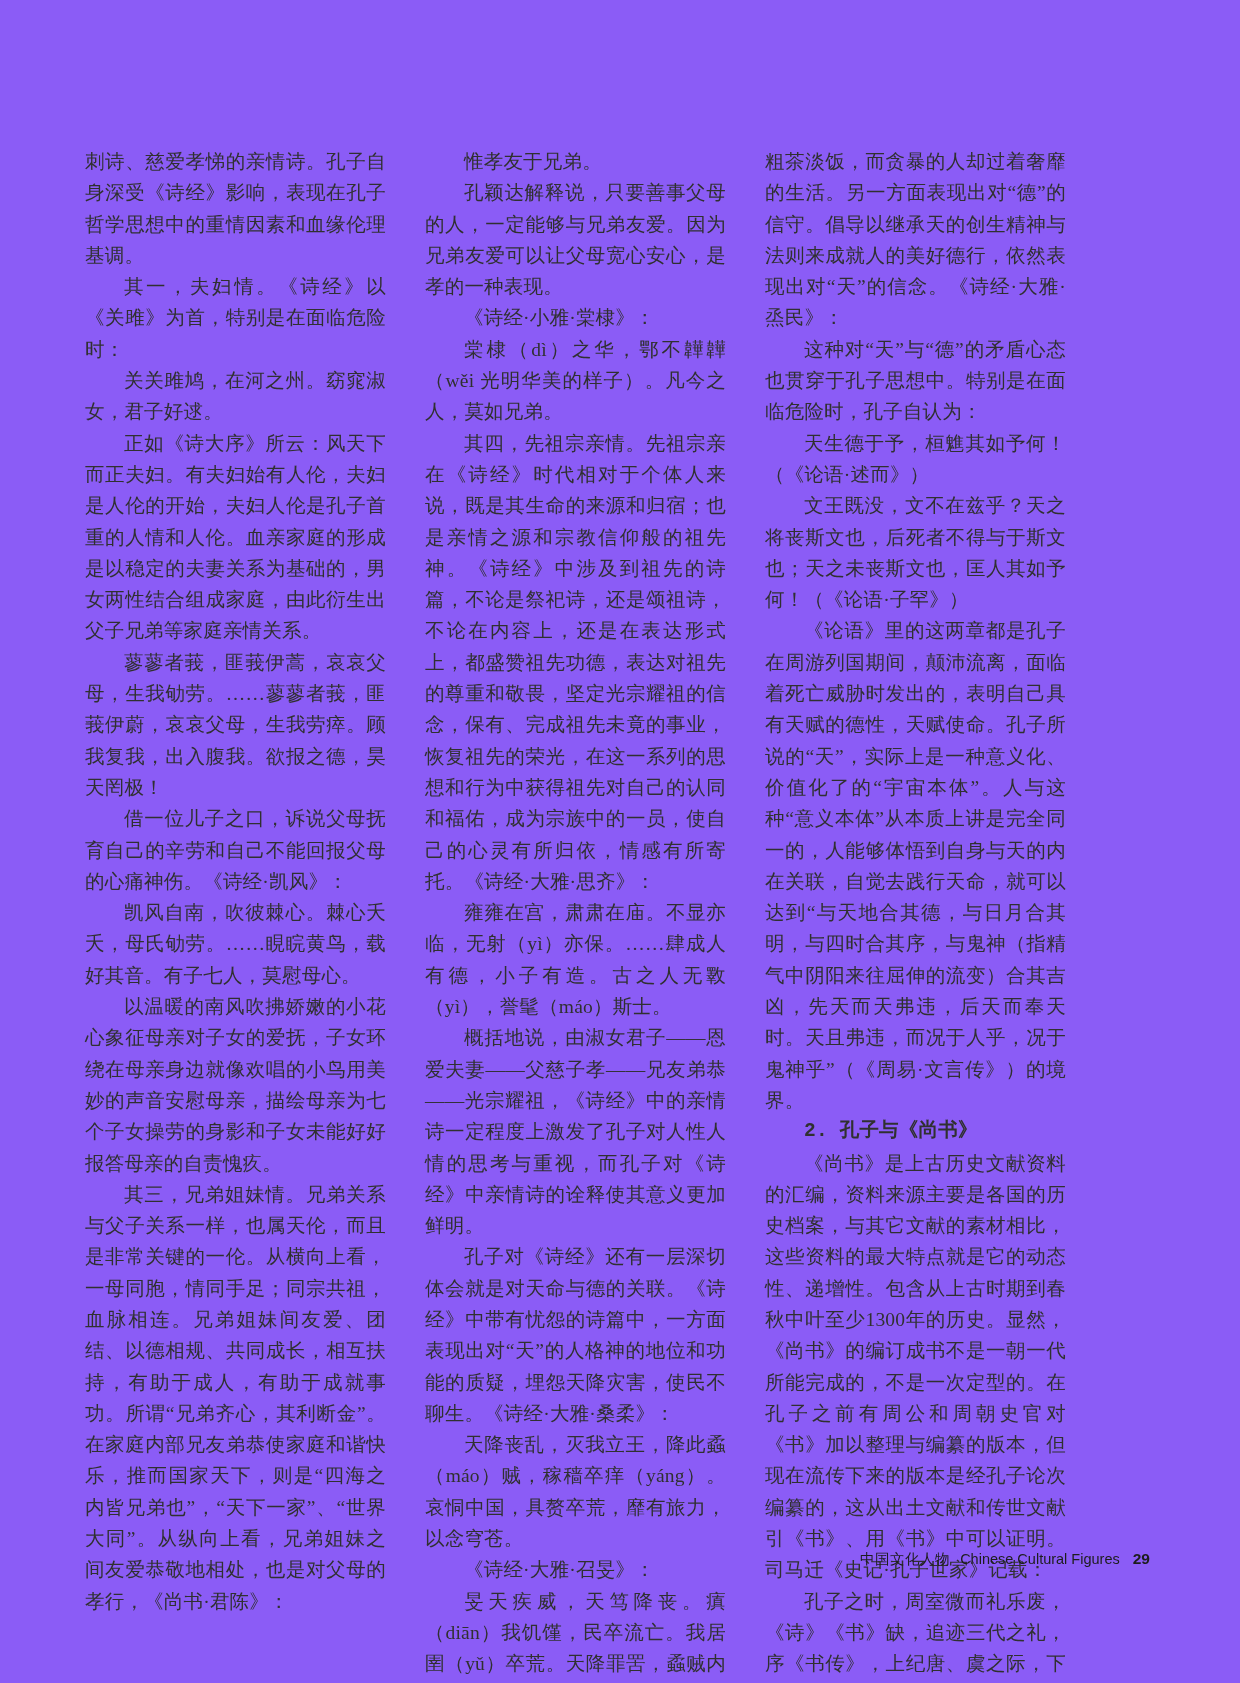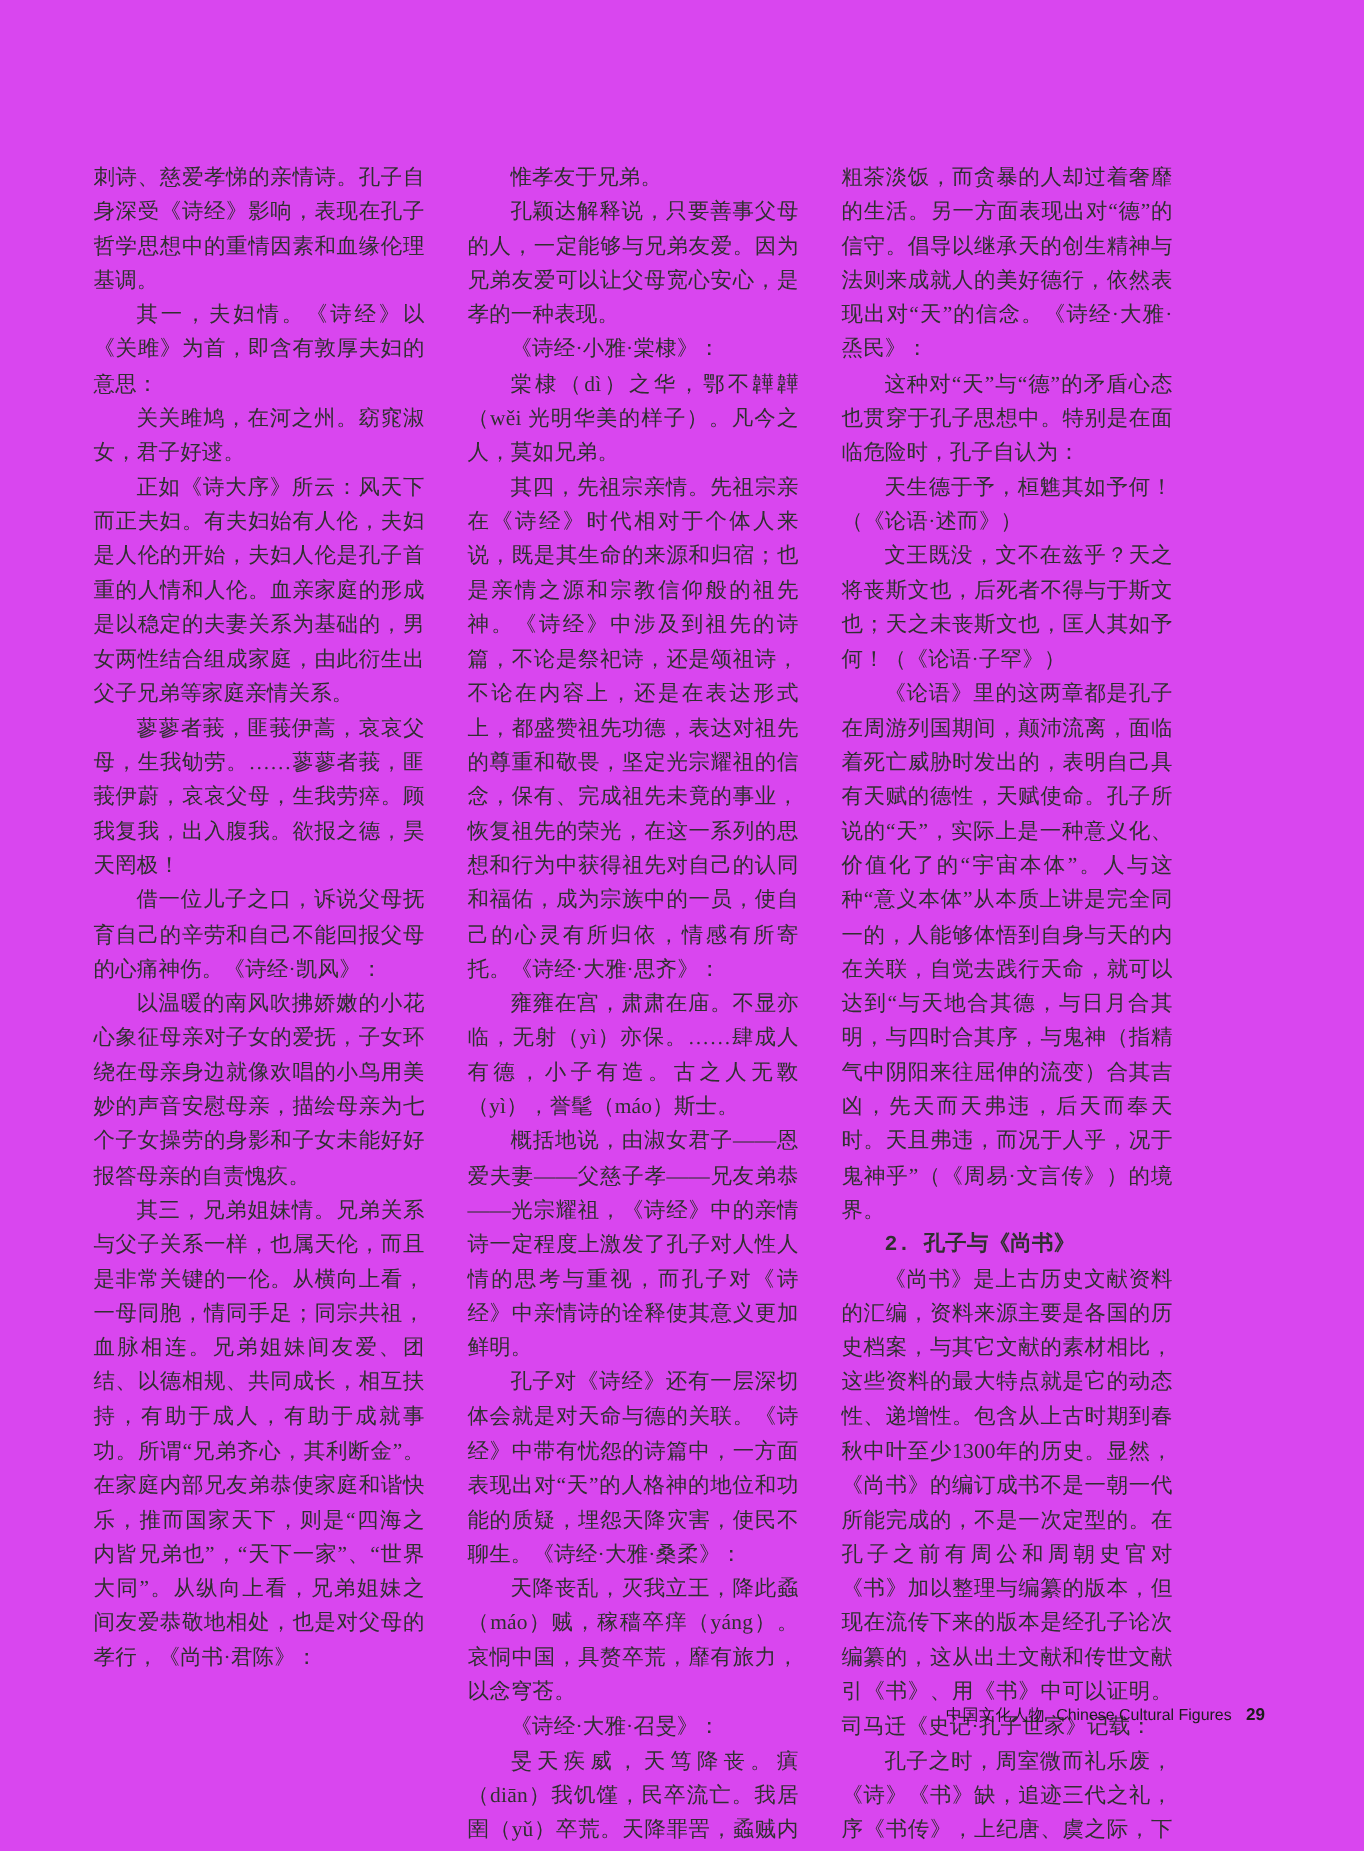--- a/index.html
+++ b/index.html
@@ -1,20 +1,20 @@
 <!DOCTYPE html>
 <html><head>
 <meta charset="utf-8">
 <style>
   html, body { margin: 0; padding: 0; background: #ffffff; }
   .page {
     position: relative;
     width: 1240px;
     height: 1683px;
-    background: #d946ef;
+    background: #8b5cf6;
     font-family: "Liberation Serif", "DejaVu Serif", serif;
     color: #303030;
     overflow: hidden;
   }
   .column {
     position: absolute;
     top: 146px;
     width: 301px;
     font-size: 19.5px;
     line-height: 31.3px;
@@ -42,25 +42,26 @@
   .footer .journal-cn { letter-spacing: 0.5px; }
   .footer .journal-en { margin-left: 6px; }
   .footer .pagenum { font-weight: bold; margin-left: 9px; font-size: 15.5px; }
 </style>
 </head>
 <body>
 
 <div class="page">
   <div class="column col-0">
       <p class="para body noindent">刺诗、慈爱孝悌的亲情诗。孔子自身深受《诗经》影响，表现在孔子哲学思想中的重情因素和血缘伦理基调。</p>
-      <p class="para body">其一，夫妇情。《诗经》以《关雎》为首，即含有敦厚夫妇的意思：</p>
+      <p class="para body">其一，夫妇情。《诗经》以《关雎》为首，特别是在面临危险时：</p>
       <p class="para quote">关关雎鸠，在河之州。窈窕淑女，君子好逑。</p>
       <p class="para body">正如《诗大序》所云：风天下而正夫妇。有夫妇始有人伦，夫妇是人伦的开始，夫妇人伦是孔子首重的人情和人伦。血亲家庭的形成是以稳定的夫妻关系为基础的，男女两性结合组成家庭，由此衍生出父子兄弟等家庭亲情关系。</p>
       <p class="para quote">蓼蓼者莪，匪莪伊蒿，哀哀父母，生我劬劳。……蓼蓼者莪，匪莪伊蔚，哀哀父母，生我劳瘁。顾我复我，出入腹我。欲报之德，昊天罔极！</p>
       <p class="para body">借一位儿子之口，诉说父母抚育自己的辛劳和自己不能回报父母的心痛神伤。《诗经·凯风》：</p>
+      <p class="para quote">凯风自南，吹彼棘心。棘心夭夭，母氏劬劳。……睍睆黄鸟，载好其音。有子七人，莫慰母心。</p>
       <p class="para body">以温暖的南风吹拂娇嫩的小花心象征母亲对子女的爱抚，子女环绕在母亲身边就像欢唱的小鸟用美妙的声音安慰母亲，描绘母亲为七个子女操劳的身影和子女未能好好报答母亲的自责愧疚。</p>
       <p class="para body">其三，兄弟姐妹情。兄弟关系与父子关系一样，也属天伦，而且是非常关键的一伦。从横向上看，一母同胞，情同手足；同宗共祖，血脉相连。兄弟姐妹间友爱、团结、以德相规、共同成长，相互扶持，有助于成人，有助于成就事功。所谓“兄弟齐心，其利断金”。在家庭内部兄友弟恭使家庭和谐快乐，推而国家天下，则是“四海之内皆兄弟也”，“天下一家”、“世界大同”。从纵向上看，兄弟姐妹之间友爱恭敬地相处，也是对父母的孝行，《尚书·君陈》：</p>
     </div>
   <div class="column col-1">
       <p class="para quote">惟孝友于兄弟。</p>
       <p class="para body">孔颖达解释说，只要善事父母的人，一定能够与兄弟友爱。因为兄弟友爱可以让父母宽心安心，是孝的一种表现。</p>
       <p class="para body">《诗经·小雅·棠棣》：</p>
       <p class="para quote">棠棣（dì）之华，鄂不韡韡（wěi 光明华美的样子）。凡今之人，莫如兄弟。</p>
       <p class="para body">其四，先祖宗亲情。先祖宗亲在《诗经》时代相对于个体人来说，既是其生命的来源和归宿；也是亲情之源和宗教信仰般的祖先神。《诗经》中涉及到祖先的诗篇，不论是祭祀诗，还是颂祖诗，不论在内容上，还是在表达形式上，都盛赞祖先功德，表达对祖先的尊重和敬畏，坚定光宗耀祖的信念，保有、完成祖先未竟的事业，恢复祖先的荣光，在这一系列的思想和行为中获得祖先对自己的认同和福佑，成为宗族中的一员，使自己的心灵有所归依，情感有所寄托。《诗经·大雅·思齐》：</p>
       <p class="para quote">雍雍在宫，肃肃在庙。不显亦临，无射（yì）亦保。……肆成人有德，小子有造。古之人无斁（yì），誉髦（máo）斯士。</p>

